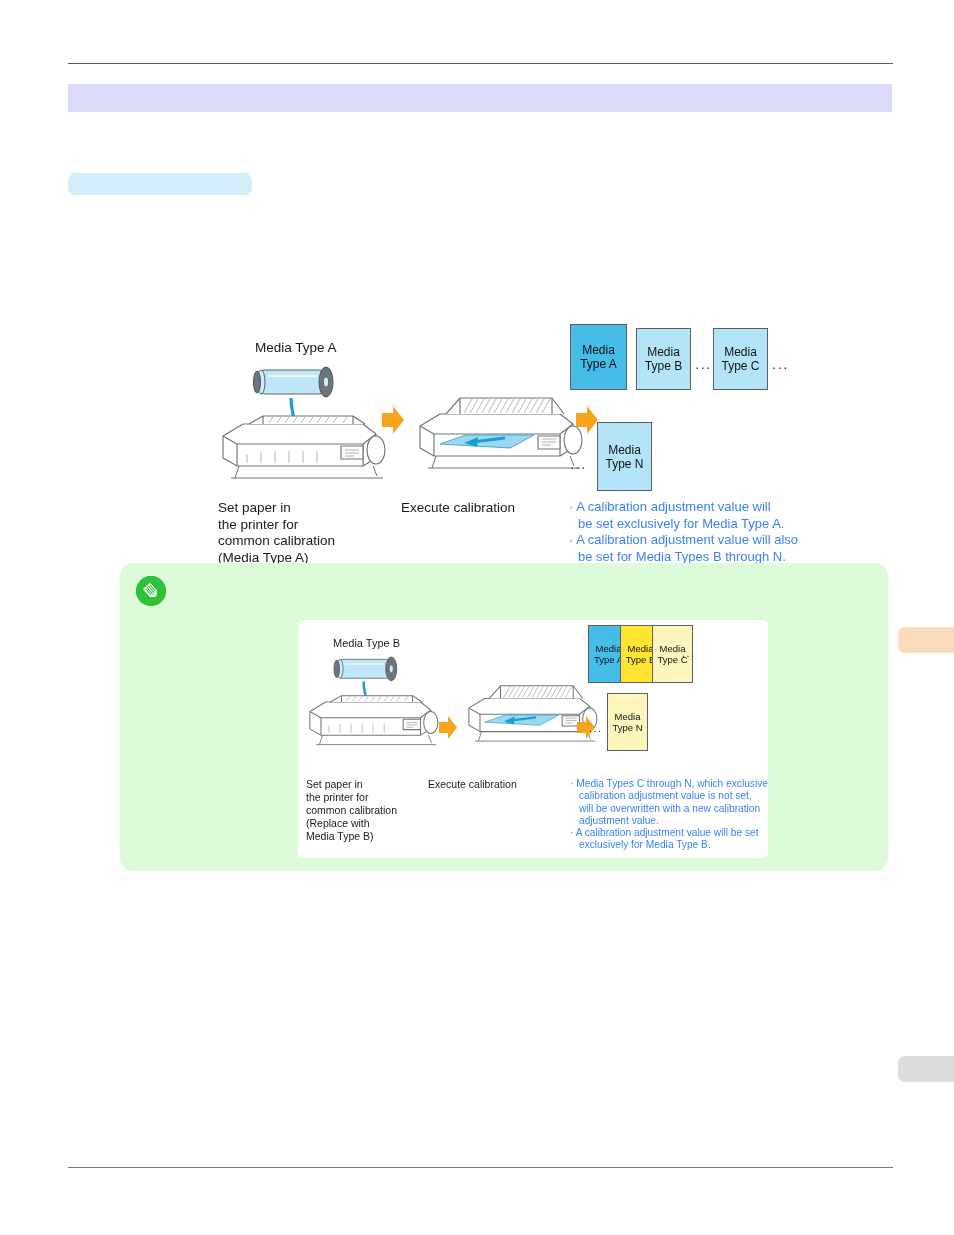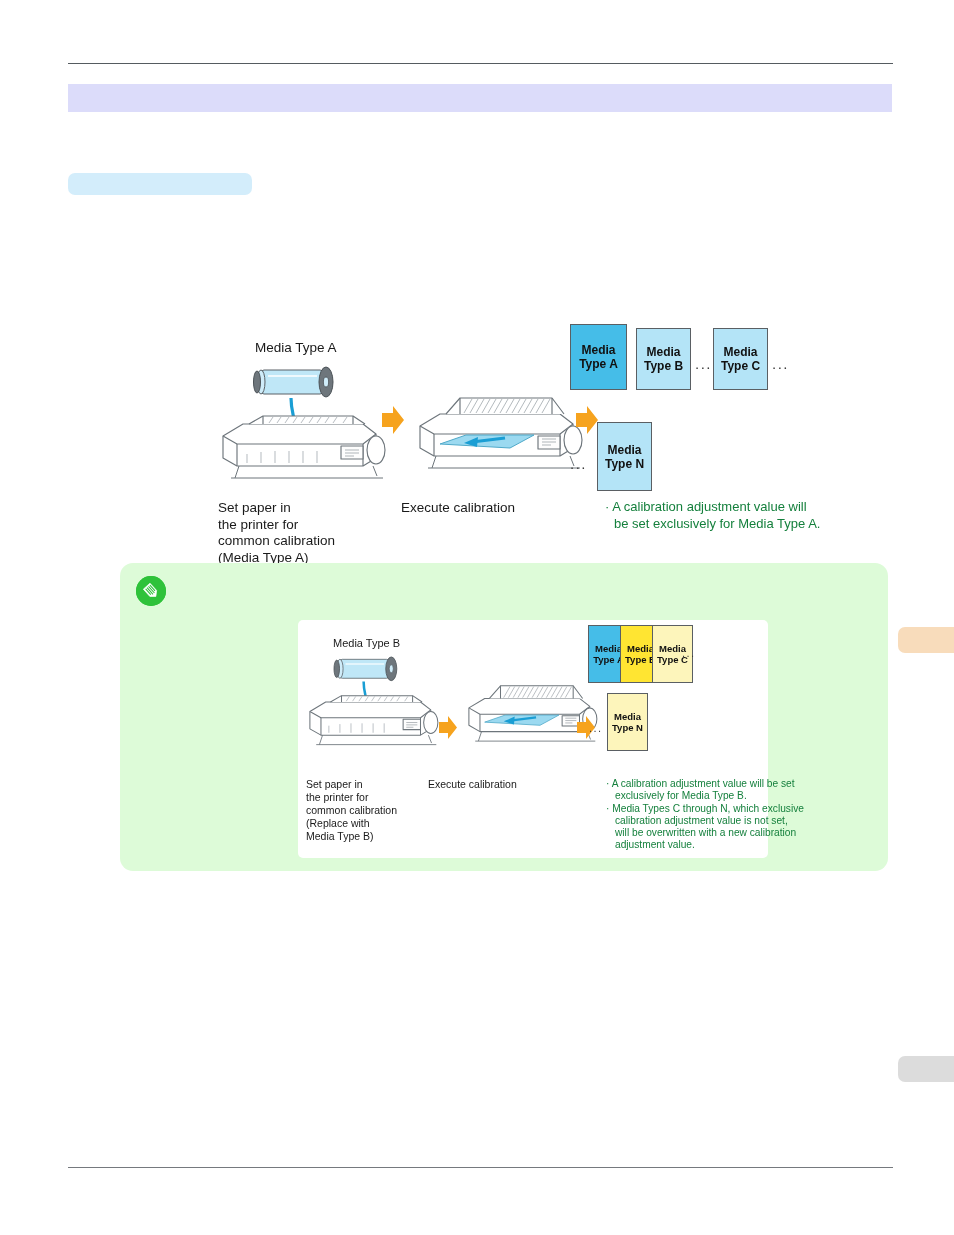--- a/index.html
+++ b/index.html
@@ -72,37 +72,35 @@
     position: absolute;
     border: 1.6px solid #5a5f63;
     display: flex;
     align-items: center;
     justify-content: center;
     text-align: center;
     font-size: 12px;
     line-height: 14px;
     color: #111;
     white-space: pre-line;
-    font-weight: bold;
   }
 
   .ellipsis {
     position: absolute;
     font-size: 15px;
     letter-spacing: 1.5px;
     color: #3c3c3c;
     line-height: 1;
   }
 
   .bullets {
     position: absolute;
     font-size: 13px;
     line-height: 16.5px;
-    color: #15803d;
-    margin-left: 36px;
+    color: #3b82f6;
   }
   .bullets .bl {
     display: block;
     padding-left: 9px;
     text-indent: -9px;
     white-space: pre-line;
   }
 
   
   #note-callout {
@@ -245,20 +243,22 @@
 
   <div class="fig-label" style="left:13px; top:180px;">Set paper in
 the printer for
 common calibration
 (Media Type A)</div>
   <div class="fig-label" style="left:196px; top:180px;">Execute calibration</div>
 
   <div class="bullets" style="left:364px; top:179px; width:230px;">
     <span class="bl">· A calibration adjustment value will
   be set exclusively for Media Type A.</span>
+    <span class="bl">· A calibration adjustment value will also
+  be set for Media Types B through N.</span>
   </div>
 </div>
 
 <div id="note-callout">
 
   <div id="note-icon">
     <svg width="30" height="30" viewBox="0 0 30 30">
       <circle cx="15" cy="15" r="15" fill="#2ec23a"></circle>
       <g transform="rotate(-42 15 15)">
         <path d="M10.5 8.5 L19.5 8.5 L19.5 18.4 L15 22.3 L10.5 18.4 Z" fill="#ffffff" stroke="#ffffff" stroke-width="0.6"></path>
@@ -358,21 +358,21 @@
 Type N</div>
 
     <div class="fig-label" style="left:8px; top:158px; font-size:10.5px; line-height:13px;">Set paper in
 the printer for
 common calibration
 (Replace with
 Media Type B)</div>
     <div class="fig-label" style="left:130px; top:158px; font-size:10.5px; line-height:13px;">Execute calibration</div>
 
     <div class="bullets" style="left:272px; top:158px; width:200px; font-size:10.2px; line-height:12.3px;">
-      <span class="bl">· A calibration adjustment value will be set
-  exclusively for Media Type B.</span>
       <span class="bl">· Media Types C through N, which exclusive
   calibration adjustment value is not set,
   will be overwritten with a new calibration
   adjustment value.</span>
+      <span class="bl">· A calibration adjustment value will be set
+  exclusively for Media Type B.</span>
     </div>
   </div>
 </div>
 
 </body></html>

